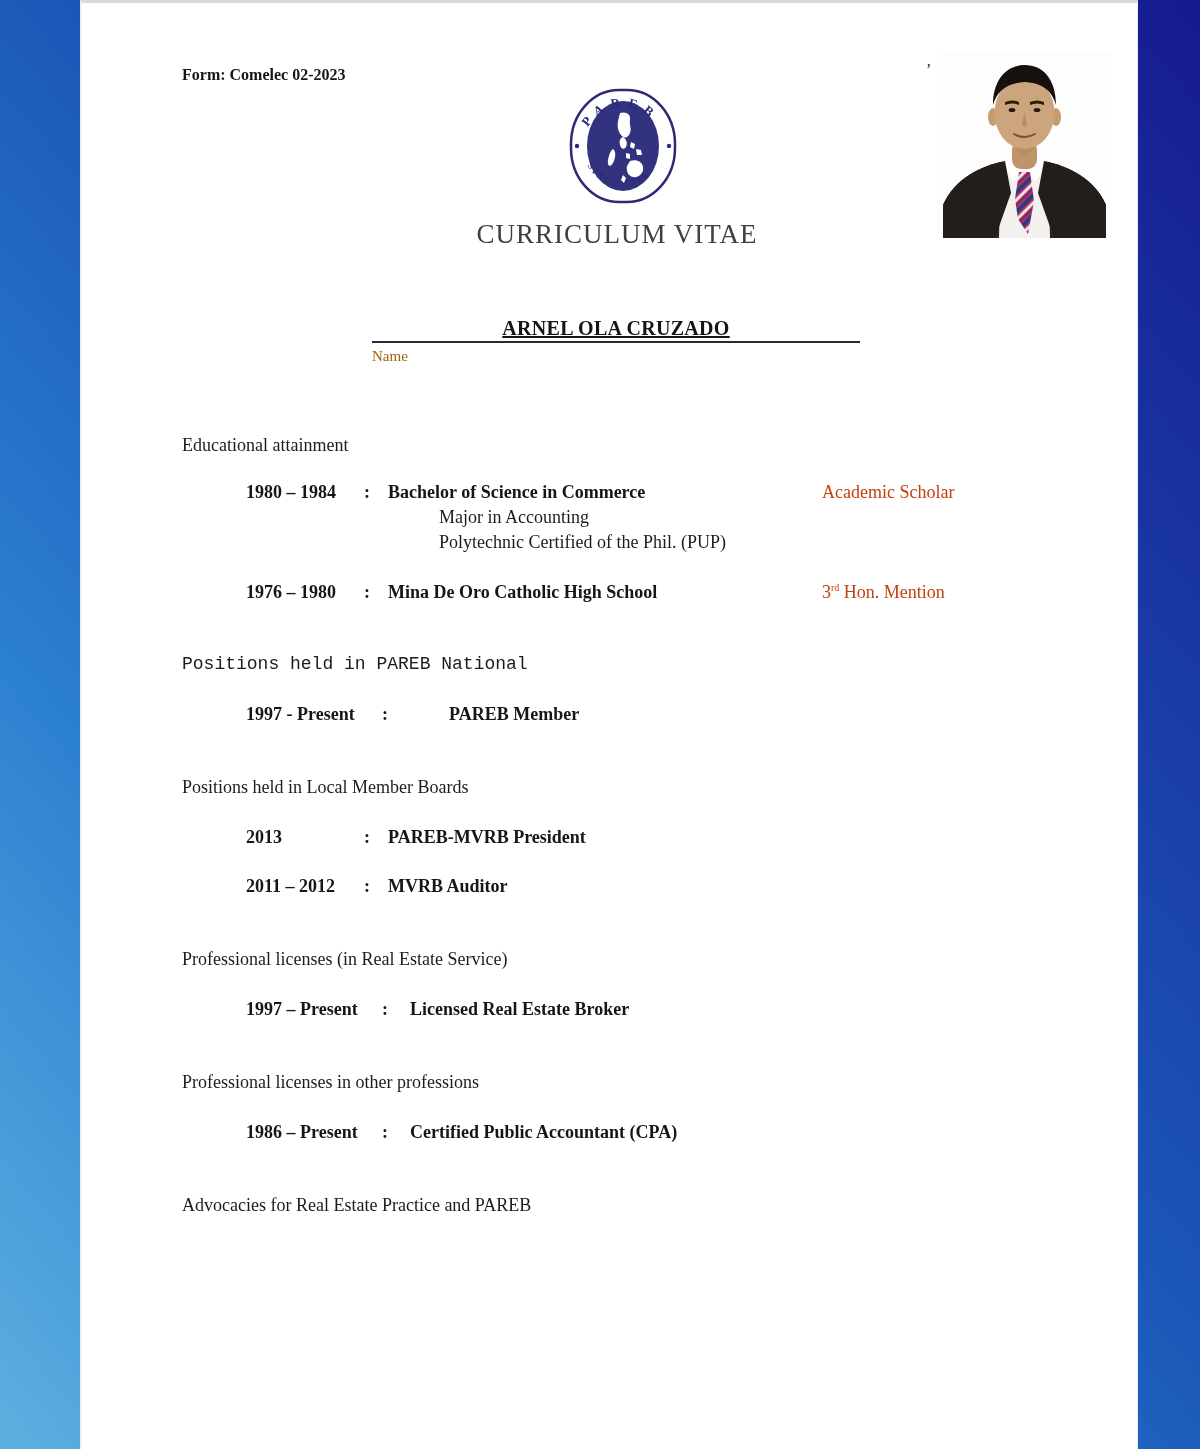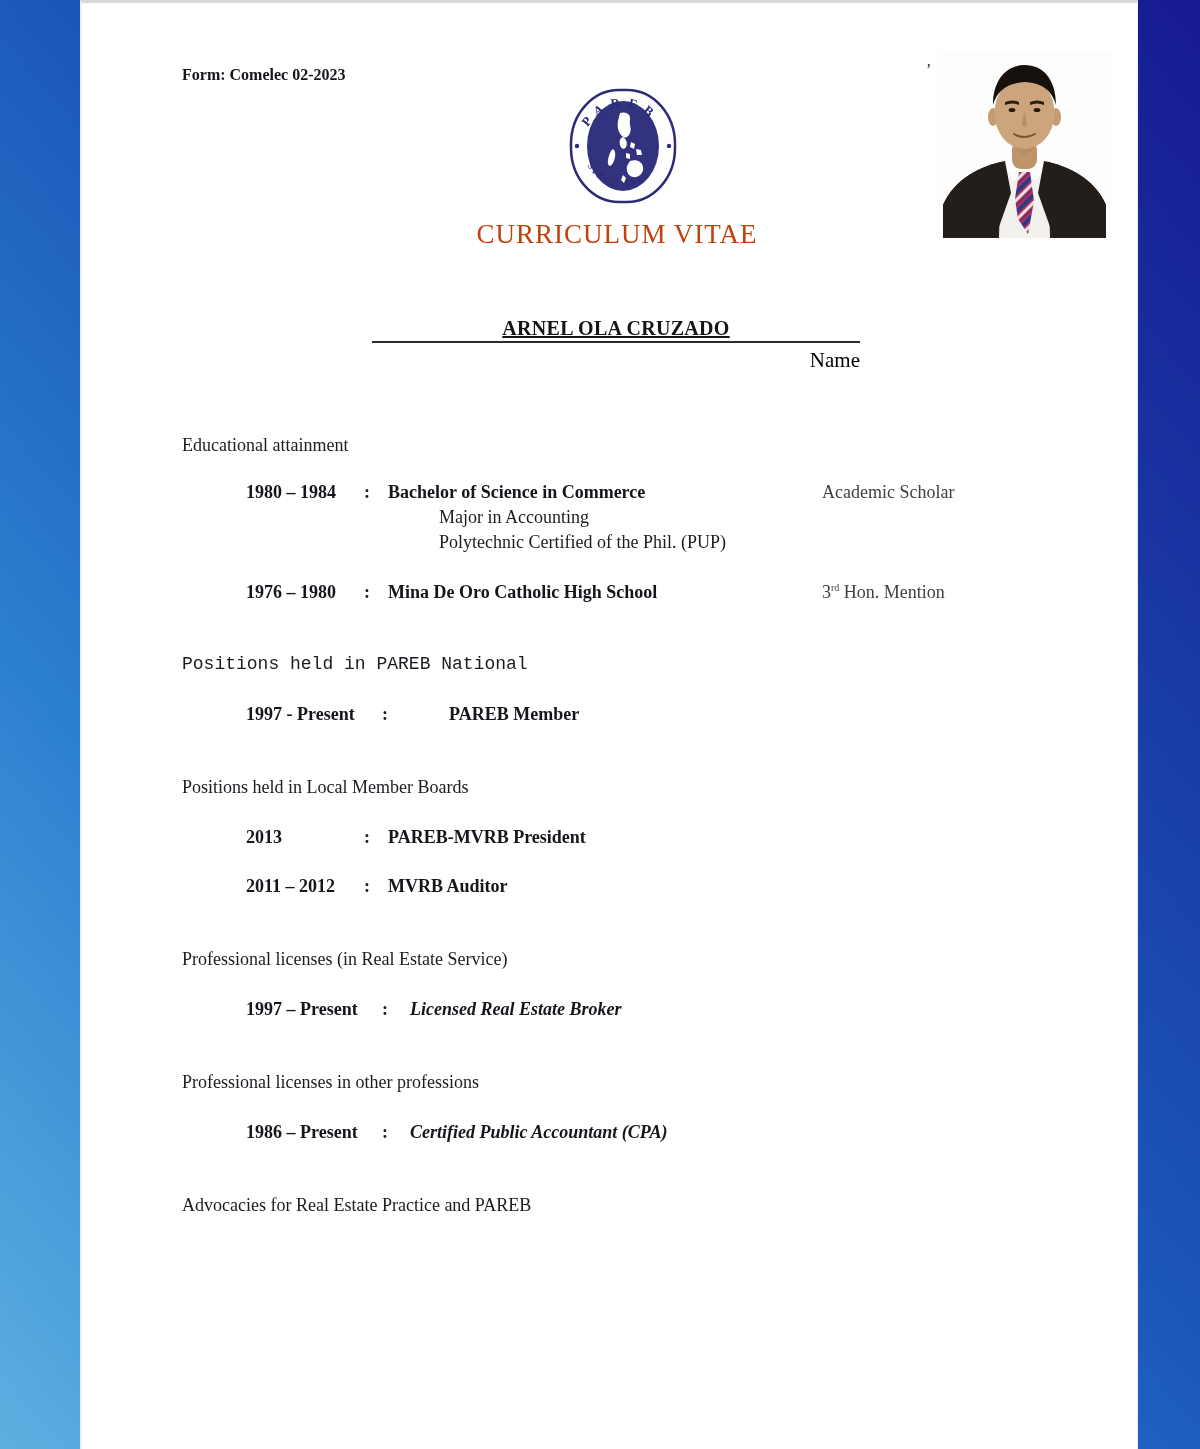--- a/index.html
+++ b/index.html
@@ -13,35 +13,35 @@
     position:absolute;left:80px;top:0;width:1058px;height:1449px;
     background:#ffffff;
     border-top:3px solid #d9d9d9;
     border-left:2px solid #e9f1f8;
     border-right:1px solid #e9f1f8;
     box-sizing:border-box;
   }
   .abs{position:absolute;white-space:nowrap;}
   .form-label{left:100px;top:63px;font-weight:bold;font-size:16px;color:#15151c;}
   .logo{left:486px;top:84px;width:110px;height:118px;}
-  .doc-title{left:0;top:216px;width:1070px;text-align:center;font-size:27px;color:#c2410c;letter-spacing:1px;}
+  .doc-title{left:0;top:216px;width:1070px;text-align:center;font-size:27px;color:#404040;letter-spacing:1px;}
   .photo{left:855px;top:48px;width:175px;height:187px;}
   .photo-mark{left:844px;top:58px;font-size:16px;color:#2a2a34;}
   .name-block{left:290px;top:314px;width:488px;text-align:center;border-bottom:2px solid #2b2b2b;padding-bottom:1px;}
   .name-text{font-size:20px;font-weight:bold;color:#141419;text-decoration:underline;letter-spacing:0.3px;}
-  .name-caption{left:290px;top:345px;width:488px;text-align:right;font-size:21px;color:#000000;}
+  .name-caption{left:290px;top:345px;width:488px;text-align:left;font-size:15px;color:#a16207;}
   .heading{left:100px;font-size:18px;color:#1b1b22;}
   .entry{left:164px;font-size:18px;font-weight:bold;color:#15151b;}
   .entry .period{display:inline-block;width:118px;}
   .entry .colon{display:inline-block;width:24px;}
   .entry.wide .period{width:136px;}
   .entry.gap .desc{margin-left:43px;}
-  .entry.smallgap .desc{margin-left:4px;font-style:italic;}
+  .entry.smallgap .desc{margin-left:4px;}
   .cont{left:357px;font-size:18px;color:#1b1b22;}
-  .award{left:740px;font-size:18px;color:#404040;}
+  .award{left:740px;font-size:18px;color:#c2410c;}
   .award sup{font-size:10px;line-height:0;}
   .h1{top:432px;} .h2{top:651px;font-family:Liberation Mono, monospace;} .h3{top:774px;} .h4{top:946px;} .h5{top:1069px;} .h6{top:1192px;}
   .r1{top:479px;} .r1b{top:504px;} .r1c{top:529px;} .r2{top:579px;}
   .r3{top:701px;} .r4{top:824px;} .r5{top:873px;} .r6{top:996px;} .r7{top:1119px;} .r8{top:1241px;}
   .a1{top:479px;} .a2{top:579px;}
 </style>
 </head>
 <body>
 
 <div class="canvas">

